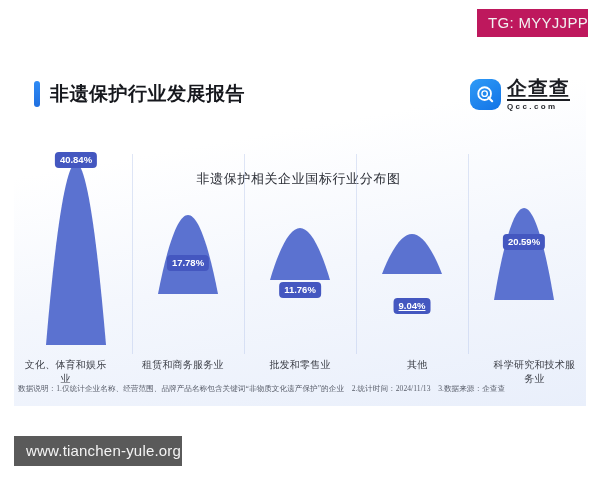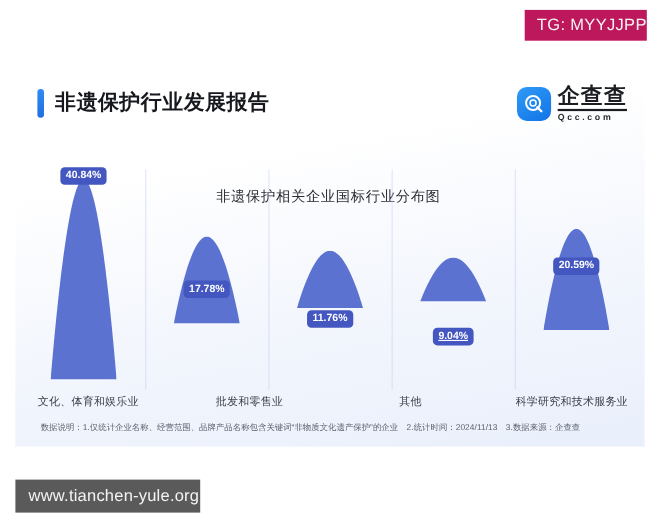--- a/index.html
+++ b/index.html
@@ -85,22 +85,22 @@
   }
   .xlabels{
     position:absolute;left:6px;right:6px;top:296px;
     display:flex;
     gap:26px;
   }
   .xlabel{
     flex:1;text-align:center;font-size:10px;color:#3a3d45;letter-spacing:.2px;
   }
   .footnote{
-    position:absolute;left:23px;right:10px;top:322px;
-    font-size:7.6px;color:#5a5f6b;letter-spacing:.05px;white-space:nowrap;
+    position:absolute;left:4px;right:10px;top:322px;
+    font-size:7.6px;color:#5a5f6b;letter-spacing:.05px;white-space:nowrap;font-family:Liberation Serif, serif;
   }
 </style>
 </head>
 <body>
 
 <div class="tg-badge">TG: MYYJJPP</div>
 
 <div class="card">
 
   <div class="card-header">
@@ -170,20 +170,21 @@
             <svg width="60" height="92" viewBox="0 0 60 92">
               <path d="M0,92 C10.799999999999999,27.599999999999998 21,0 30,0 C39,0 49.199999999999996,27.599999999999998 60,92 Z" fill="#5b72d0"></path>
             </svg>
           </div>
         </div>
       </div>
   </div>
 
   <div class="xlabels" id="xlabels">
       <div class="xlabel">文化、体育和娱乐业</div>
+      <div class="xlabel">租赁和商务服务业</div>
       <div class="xlabel">批发和零售业</div>
       <div class="xlabel">其他</div>
       <div class="xlabel">科学研究和技术服务业</div>
     </div>
 
   <div class="footnote">数据说明：1.仅统计企业名称、经营范围、品牌产品名称包含关键词“非物质文化遗产保护”的企业　2.统计时间：2024/11/13　3.数据来源：企查查</div>
 </div>
 
 <div class="url-badge">www.tianchen-yule.org</div>
 

